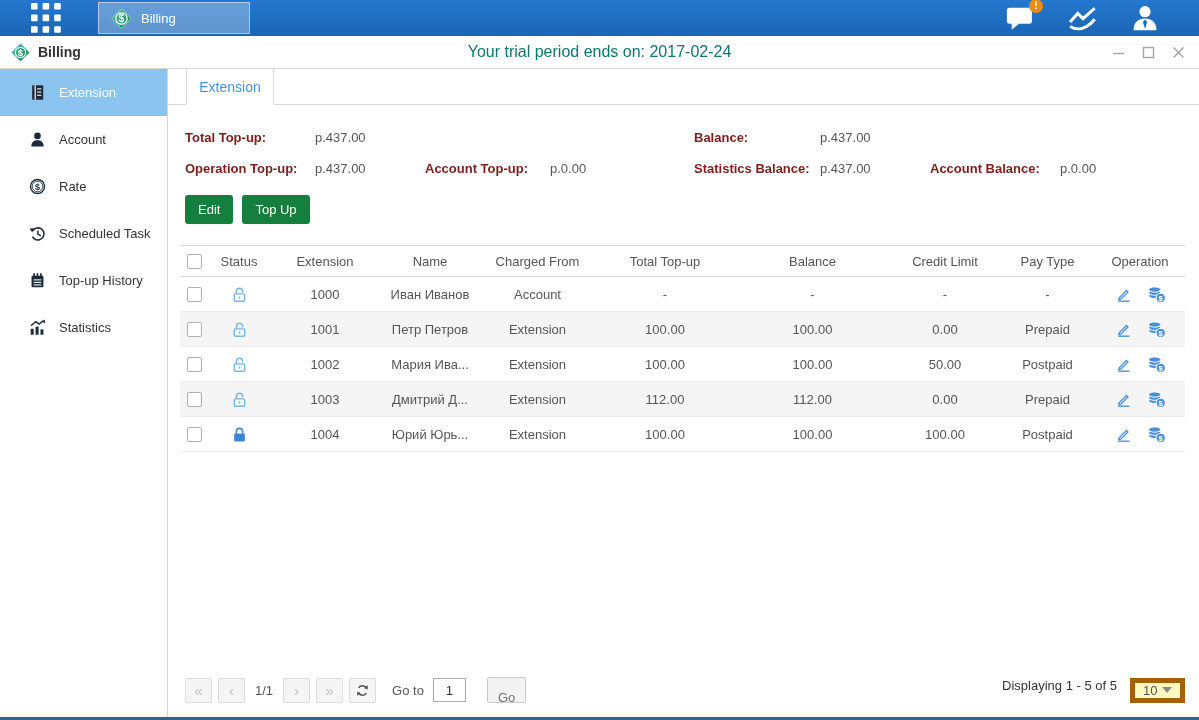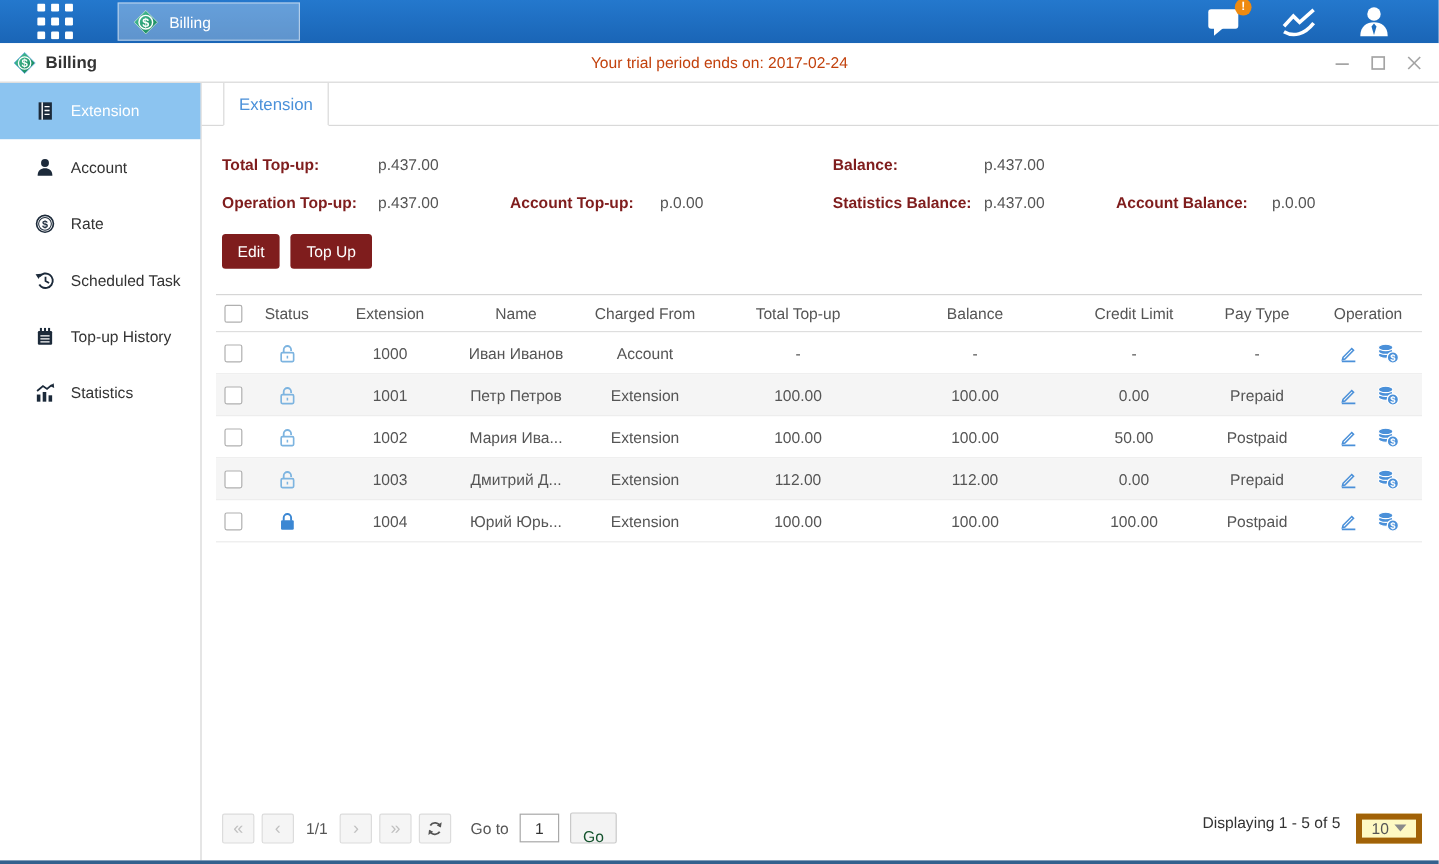--- a/index.html
+++ b/index.html
@@ -15,21 +15,21 @@
              padding-left:12px; color:#fff; font-size:13px; cursor:pointer; }
   .topbar-right { margin-left:auto; margin-right:40px; display:flex; align-items:center; gap:32px; }
   .top-ic { position:relative; cursor:pointer; display:flex; align-items:center; }
   .badge { position:absolute; top:-7px; right:-8px; width:14px; height:14px; background:#ee8a10;
            border-radius:50%; color:#fff; font-size:10px; font-weight:bold; display:flex;
            align-items:center; justify-content:center; }
 
   
   .titlebar { flex:0 0 33px; border-bottom:1px solid #d8d8d8; display:flex; align-items:center; position:relative; background:#fff; }
   .title-left { margin-left:11px; display:flex; align-items:center; gap:8px; font-size:14px; font-weight:bold; color:#333; }
-  .trial { position:absolute; left:0; right:0; text-align:center; font-size:13px; color:#c2410c; }
+  .trial { position:absolute; left:0; right:0; text-align:center; font-size:16px; color:#0f766e; }
   .win-controls { margin-left:auto; margin-right:14px; display:flex; gap:17px; z-index:2; }
   .win-controls span { cursor:pointer; display:flex; align-items:center; }
 
   
   .bodyrow { flex:1; display:flex; min-height:0; }
   .sidebar { flex:0 0 168px; border-right:1px solid #d5d5d5; background:#fff; }
   .side-item { height:47px; display:flex; align-items:center; gap:13px; padding-left:29px;
                font-size:13px; color:#333; cursor:pointer; }
   .side-item.active { background:#8cc4f0; color:#fff; }
   .side-item svg { flex:0 0 auto; }
@@ -47,21 +47,21 @@
   .stat-row { display:flex; height:31px; align-items:center; }
   .slot { display:flex; }
   .slot .lbl { font-weight:bold; color:#7f1d1d; }
   .slot1 { width:240px; } .slot1 .lbl { width:130px; }
   .slot2 { width:269px; } .slot2 .lbl { width:125px; }
   .slot3 { width:236px; } .slot3 .lbl { width:126px; }
   .slot4 .lbl { width:130px; }
 
   
   .toolbar { padding:11px 0 0 17px; display:flex; gap:9px; }
-  .btn-blue { background:#7f1d1d; color:#fff; border:none; height:29px; border-radius:3px;
+  .btn-blue { background:#15803d; color:#fff; border:none; height:29px; border-radius:3px;
               font-size:13px; padding:0 13px; cursor:pointer; font-family:inherit; }
 
   
   .grid { margin:21px 14px 0 12px; }
   .thead { display:flex; align-items:center; height:32px; border-top:1px solid #d6d6d6;
            border-bottom:1px solid #d6d6d6; font-size:13px; color:#555; }
   .row { display:flex; align-items:center; height:35px; font-size:13px; color:#555;
          border-bottom:1px solid #ececec; background:#fff; }
   .rows .row:nth-child(even) { background:#f5f5f5; }
   .c-check   { width:28px;  display:flex; justify-content:center; }
@@ -83,22 +83,22 @@
   .grid-spacer { flex:1; }
 
   
   .pagefoot { flex:0 0 44px; display:flex; align-items:center; padding:0 14px 10px 17px; font-size:13px; color:#555; }
   .pg-btn { width:27px; height:25px; background:#f5f5f5; border:1px solid #dcdcdc; border-radius:2px;
             color:#c0c0c0; font-size:15px; display:flex; align-items:center; justify-content:center;
             margin-right:6px; cursor:pointer; font-family:inherit; line-height:1; }
   .page-info { margin:0 10px 0 4px; color:#555; }
   .goto-label { margin:0 9px 0 10px; color:#555; }
   .goto-input { width:33px; height:24px; border:1px solid #a8a8a8; text-align:center; font-size:13px; font-family:inherit; color:#333; }
-  .go-btn { margin-left:9px; height:25px; padding:12px 10px; background:#f3f3f3; border:1px solid #c9c9c9;
-            border-radius:2px; color:#14532d; font-size:13px; cursor:pointer; font-family:inherit; }
+  .go-btn { margin-left:21px; height:25px; padding:12px 10px; background:#f3f3f3; border:1px solid #c9c9c9;
+            border-radius:2px; color:#737373; font-size:13px; cursor:pointer; font-family:inherit; }
   .foot-right { margin-left:auto; display:flex; align-items:flex-start; gap:13px; color:#333; }
   .pagesize { width:55px; height:25px; border:5px solid #a16207; background:#fef9c3; display:flex;
               align-items:center; justify-content:space-between; padding:0 8px; color:#555; cursor:pointer; }
   .caret { width:0; height:0; border-left:5px solid transparent; border-right:5px solid transparent; border-top:6px solid #8a8a8a; }
 
   .bottom-strip { flex:0 0 3px; background:#33618e; }
 </style>
 </head>
 <body>
 

